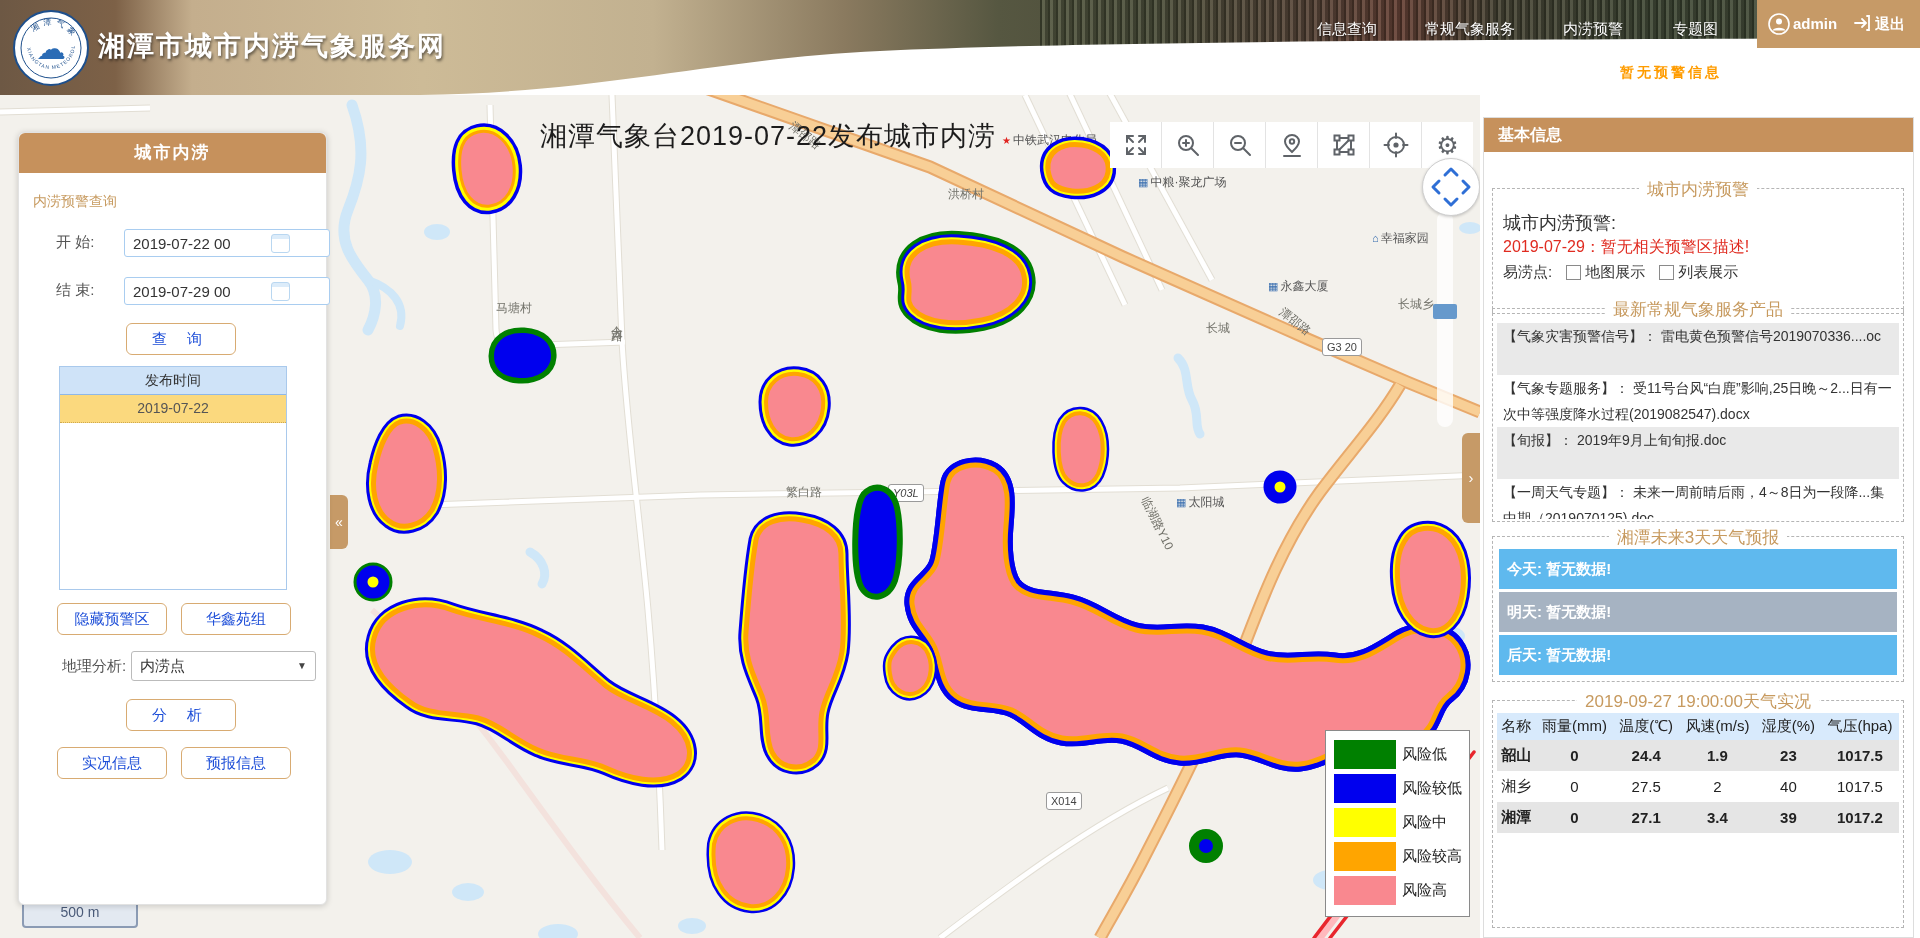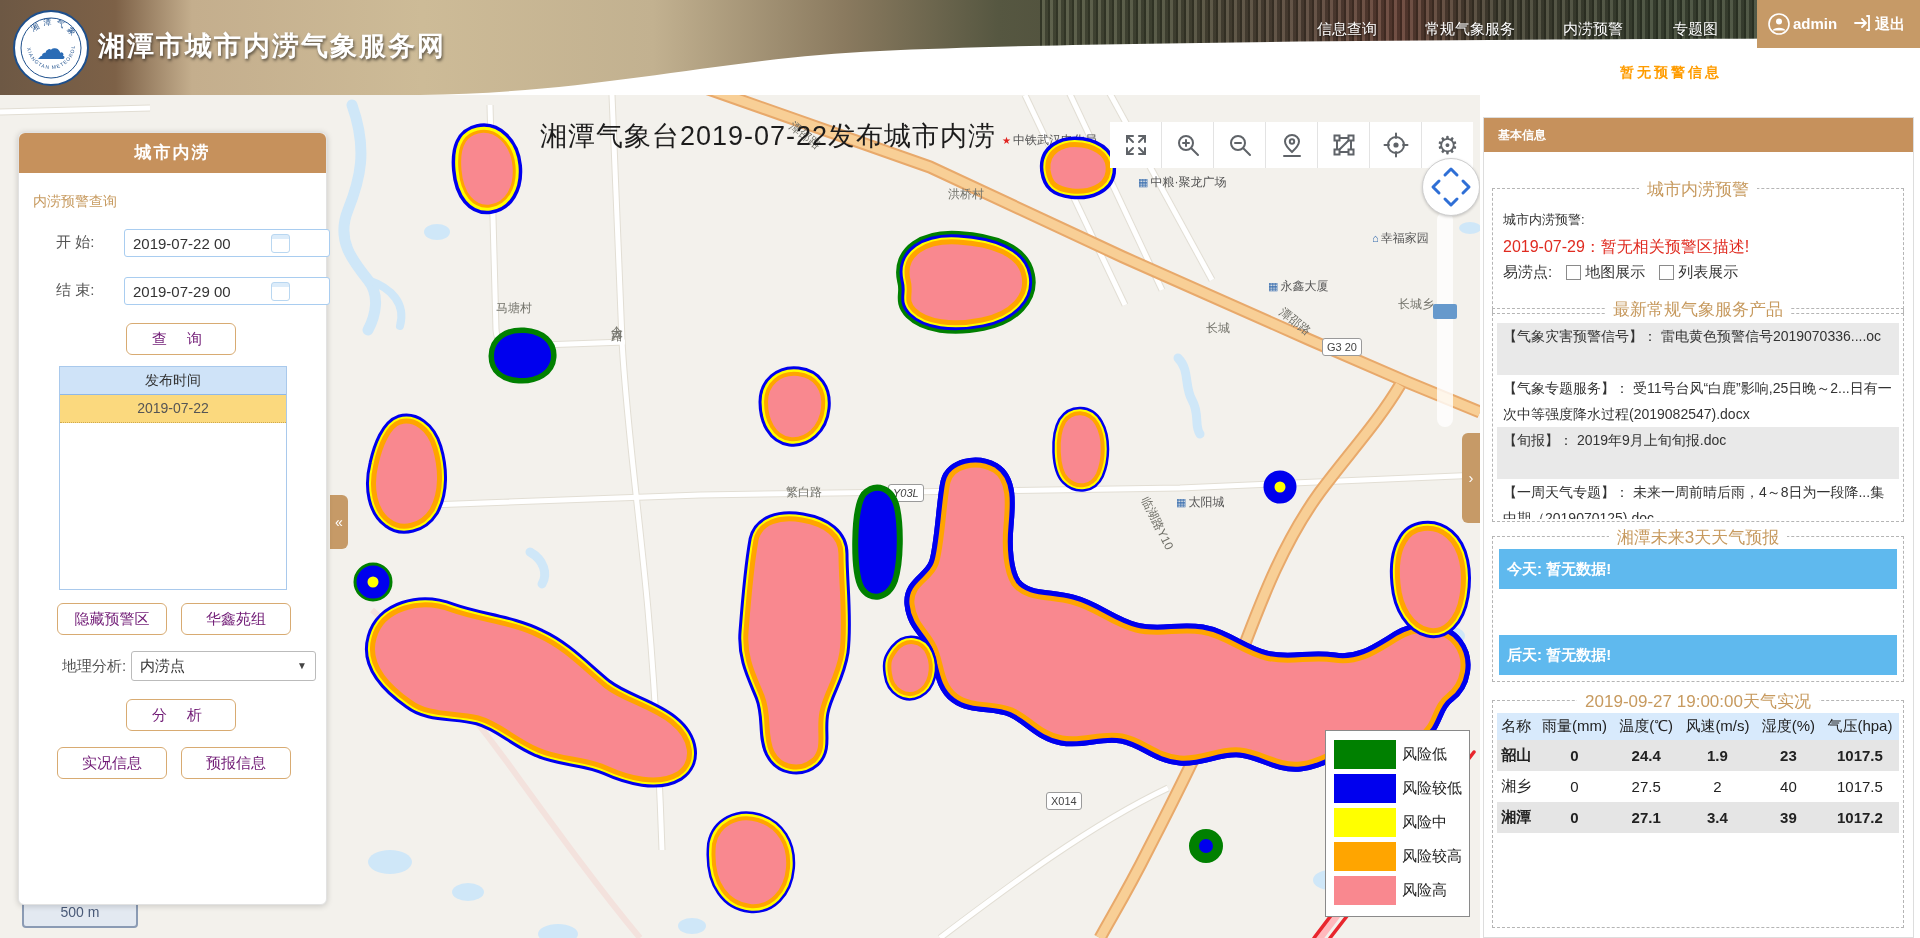--- a/index.html
+++ b/index.html
@@ -54,37 +54,37 @@
   
   .scale{position:absolute;left:22px;top:808px;width:112px;height:26px;background:rgba(223,231,242,.85);border:2px solid #8b9bb4;border-radius:4px;color:#4a5a78;font-size:14px;text-align:center;line-height:24px;z-index:4;}
 
   
   #lpanel{position:absolute;left:18px;top:132px;width:307px;height:771px;background:#fff;border:1px solid #e2e2e2;border-radius:6px;box-shadow:0 1px 6px rgba(0,0,0,.18);z-index:30;}
   #lpanel .phead{height:40px;background:#c6915c;border-radius:6px 6px 0 0;color:#fff;font-size:17px;font-weight:bold;text-align:center;line-height:40px;letter-spacing:2px;}
   .qlabel{position:absolute;left:14px;top:60px;color:#c79a5f;font-size:14px;}
   .frow-label{position:absolute;color:#555;font-size:15px;}
   .dinput{position:absolute;left:105px;width:170px;height:26px;border:1px solid #a9cdf0;border-radius:3px;font-size:15px;color:#333;padding:0 26px 0 8px;font-family:"Liberation Sans",sans-serif;}
   .calico{position:absolute;left:252px;width:17px;height:17px;border:1px solid #b9d7f1;border-radius:3px;background:linear-gradient(#dcecfa 4px,#fff 4px);z-index:2;}
-  .btn{background:#fff;border:1px solid #d8ab72;border-radius:6px;color:#701a75;font-size:15px;cursor:pointer;font-family:"Liberation Sans",sans-serif;}
+  .btn{background:#fff;border:1px solid #d8ab72;border-radius:6px;color:#1d4ed8;font-size:15px;cursor:pointer;font-family:"Liberation Sans",sans-serif;}
   .btn.big{position:absolute;left:107px;width:110px;height:32px;letter-spacing:8px;}
   .btn.half{position:absolute;width:110px;height:32px;}
   .ltable{position:absolute;left:40px;top:233px;width:226px;height:222px;border:1px solid #a9c9ec;}
   .ltable .th{height:27px;background:#cfe3f8;border-bottom:1px solid #8fb8e8;color:#333;font-size:14px;text-align:center;line-height:27px;}
   .ltable .tr{height:27px;background:#fbd97e;border-bottom:1px dotted #cfa94e;color:#555;font-size:14px;text-align:center;line-height:27px;cursor:pointer;}
   .geo-label{position:absolute;left:43px;top:524px;color:#555;font-size:15px;}
   .geo-select{position:absolute;left:112px;top:518px;width:185px;height:30px;border:1px solid #bbb;border-radius:3px;background:#fff;font-size:15px;color:#333;line-height:28px;padding-left:8px;box-sizing:border-box;cursor:pointer;}
   .geo-select .arr{position:absolute;right:8px;top:0;font-size:10px;color:#444;}
 
   
   #rpanel{position:absolute;left:1483px;top:117px;width:431px;height:821px;background:#fff;border:1px solid #ddd;z-index:30;box-sizing:border-box;}
-  #rpanel .phead{height:34px;background:#c6915c;color:#fff;font-size:12px;font-weight:bold;line-height:34px;padding-left:14px;}
+  #rpanel .phead{height:34px;background:#c6915c;color:#fff;font-size:16px;font-weight:bold;line-height:34px;padding-left:14px;}
   .fieldset{position:absolute;left:8px;width:412px;border:1px dashed #b5b5b5;box-sizing:border-box;}
   .fieldset .leg{position:absolute;left:0;right:0;top:-11px;text-align:center;}
   .fieldset .leg span{background:#fff;color:#c79a5f;font-size:17px;padding:0 8px;}
-  .warn-line1{position:absolute;left:10px;top:22px;font-size:13px;color:#333;}
+  .warn-line1{position:absolute;left:10px;top:22px;font-size:18px;color:#333;}
   .warn-line2{position:absolute;left:10px;top:48px;font-size:16px;color:#e02b20;}
   .warn-line3{position:absolute;left:10px;top:74px;font-size:15px;color:#333;display:flex;align-items:center;}
   .cb{display:inline-block;width:13px;height:13px;border:1px solid #8a8a8a;background:#fff;margin:0 4px 0 14px;cursor:pointer;}
   .products{position:absolute;left:4px;top:14px;right:4px;height:196px;overflow:hidden;}
   .pitem{font-size:14px;color:#333;line-height:26px;padding:0 6px;min-height:52px;cursor:pointer;}
   .pitem.one{min-height:52px;}
   .pitem.alt{background:#e9e9e9;}
   .fbar{position:absolute;left:6px;right:6px;height:40px;color:#fff;font-size:15px;font-weight:bold;line-height:40px;padding-left:8px;}
   .wtable{position:absolute;left:4px;top:12px;right:4px;border-collapse:collapse;font-size:15px;color:#222;width:calc(100% - 8px);}
   .wtable th{background:#d8eafc;font-weight:normal;padding:4px 2px;text-align:center;white-space:nowrap;}
@@ -464,20 +464,21 @@
         <div class="pitem">【气象专题服务】： 受11号台风“白鹿”影响,25日晚～2...日有一次中等强度降水过程(2019082547).docx</div>
         <div class="pitem alt one">【旬报】： 2019年9月上旬旬报.doc</div>
         <div class="pitem">【一周天气专题】： 未来一周前晴后雨，4～8日为一段降...集中期（2019070125).doc</div>
 
       </div>
     </div>
 
     <div class="fieldset" style="top:418px;height:146px;">
       <div class="leg"><span>湘潭未来3天天气预报</span></div>
       <div class="fbar" style="top: 12px; background: rgb(95, 185, 238);">今天: 暂无数据!</div>
+      <div class="fbar" style="top: 55px; background: rgb(166, 179, 194);">明天: 暂无数据!</div>
       <div class="fbar" style="top: 98px; background: rgb(95, 185, 238);">后天: 暂无数据!</div>
     </div>
 
     <div class="fieldset" style="top:582px;height:228px;">
       <div class="leg"><span>2019-09-27 19:00:00天气实况</span></div>
       <table class="wtable">
         <thead>
           <tr>
             <th>名称</th>
             <th>雨量(mm)</th>

